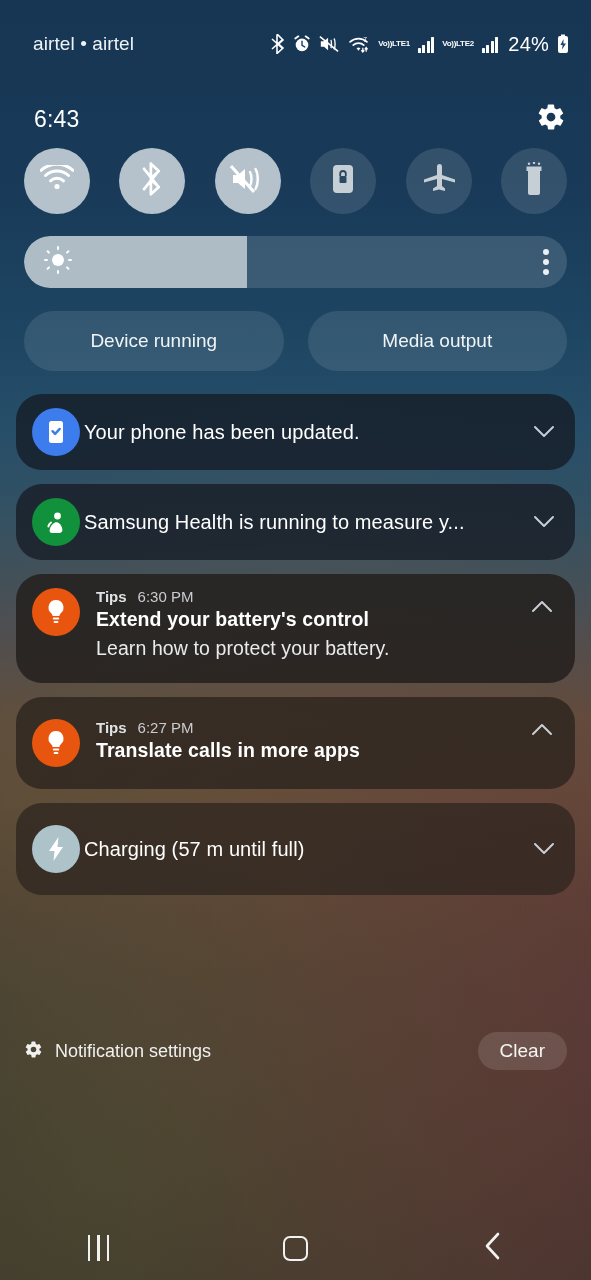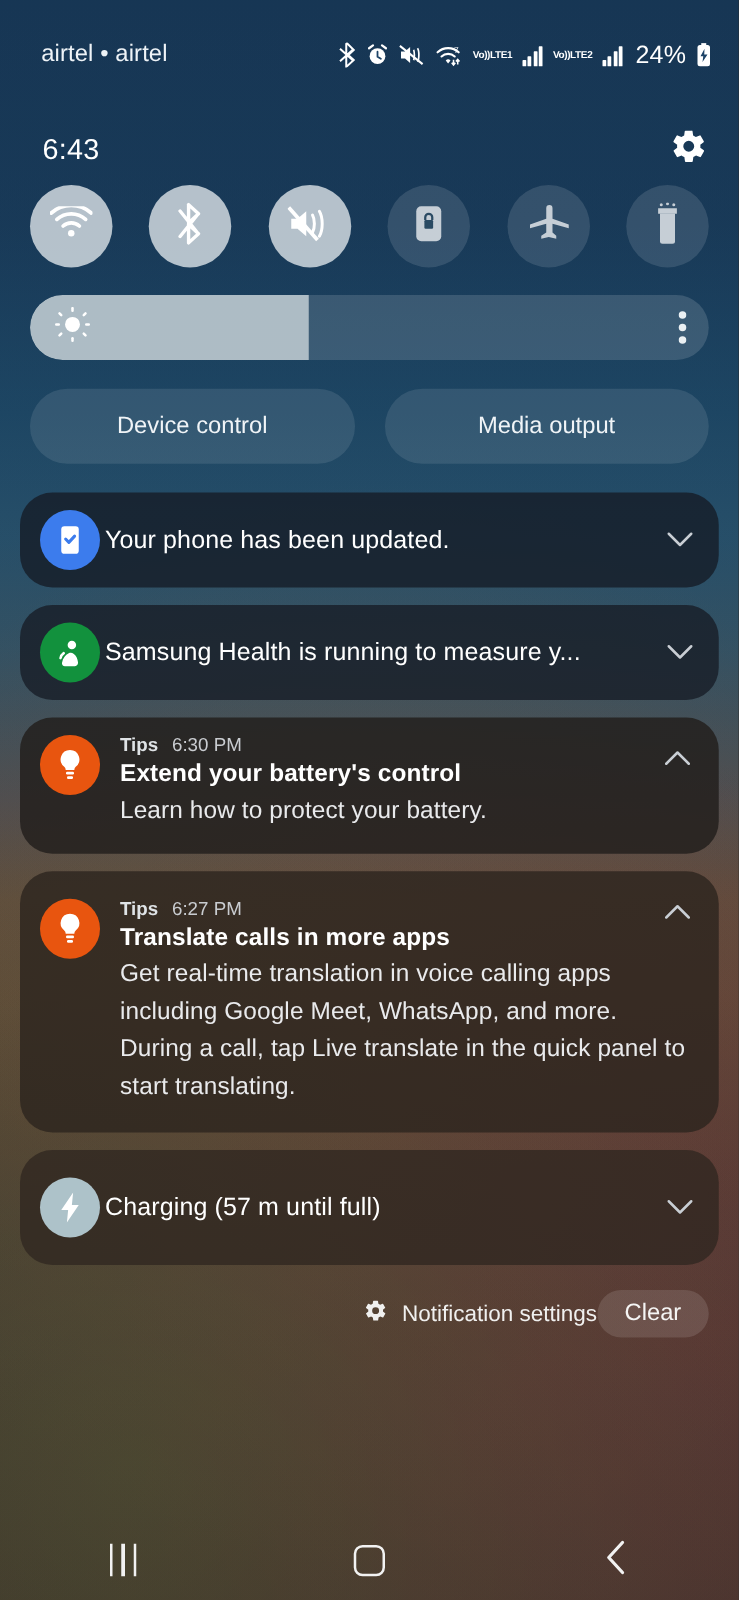--- a/index.html
+++ b/index.html
@@ -162,21 +162,21 @@
   .chevron {
     flex:none; width:26px; height:26px;
     display:flex; align-items:center; justify-content:center;
     cursor:pointer;
   }
   .chev-abs { position:absolute; right:20px; top:20px; }
 
   
   #notif-footer {
     position:absolute; top:1030px; left:24px; right:24px; height:42px;
-    display:flex; align-items:center; justify-content:flex-end;
+    display:flex; align-items:center; justify-content:space-between;
   }
   #notification-settings { display:flex; align-items:center; gap:12px; cursor:pointer; }
   #notification-settings .label { color:#f0f0ef; font-size:18px; }
   #clear-button {
     background:rgba(255,255,255,0.12);
     border-radius:20px; padding:8px 22px;
     color:#f5f5f4; font-size:19px; cursor:pointer;
   }
 
   
@@ -365,21 +365,21 @@
     </svg>
   </span>
   <div id="brightness-menu">
     <span></span>
       <span></span>
       <span></span>
   </div>
 </div>
 
 <div id="panel-buttons">
-  <div class="panel-btn">Device control</div>
+  <div class="panel-btn">Device running</div>
   <div class="panel-btn">Media output</div>
 </div>
 
 <div id="notifications">
 
   <div class="notif n1">
     <div class="notif-row">
       <div class="app-icon icon-blue">
         <svg width="24" height="26" viewBox="0 0 24 26">
             <rect x="5" y="2" width="14" height="22" rx="2.5" fill="#fff"></rect>
@@ -450,21 +450,20 @@
             <rect x="7.8" y="18.4" width="6.4" height="2.1" rx="1"></rect>
             <rect x="8.6" y="22" width="4.8" height="2.1" rx="1"></rect>
           </svg>
       </div>
       <div class="notif-body">
         <div class="notif-meta">
           <span class="notif-app">Tips</span>
           <span class="notif-time">6:27 PM</span>
         </div>
         <div class="notif-heading">Translate calls in more apps</div>
-        <div class="notif-text">Get real-time translation in voice calling apps including Google Meet, WhatsApp, and more. During a call, tap Live translate in the quick panel to start translating.</div>
       </div>
     </div>
     <div class="chevron chev-abs">
       <svg width="22" height="14" viewBox="0 0 22 14">
           <path d="M2 11l9-9 9 9" stroke="#c9ced4" stroke-width="2" fill="none" stroke-linecap="round" stroke-linejoin="round"></path>
         </svg>
     </div>
   </div>
 
   <div class="notif n5" style="padding-top:22px;padding-bottom:22px;">

